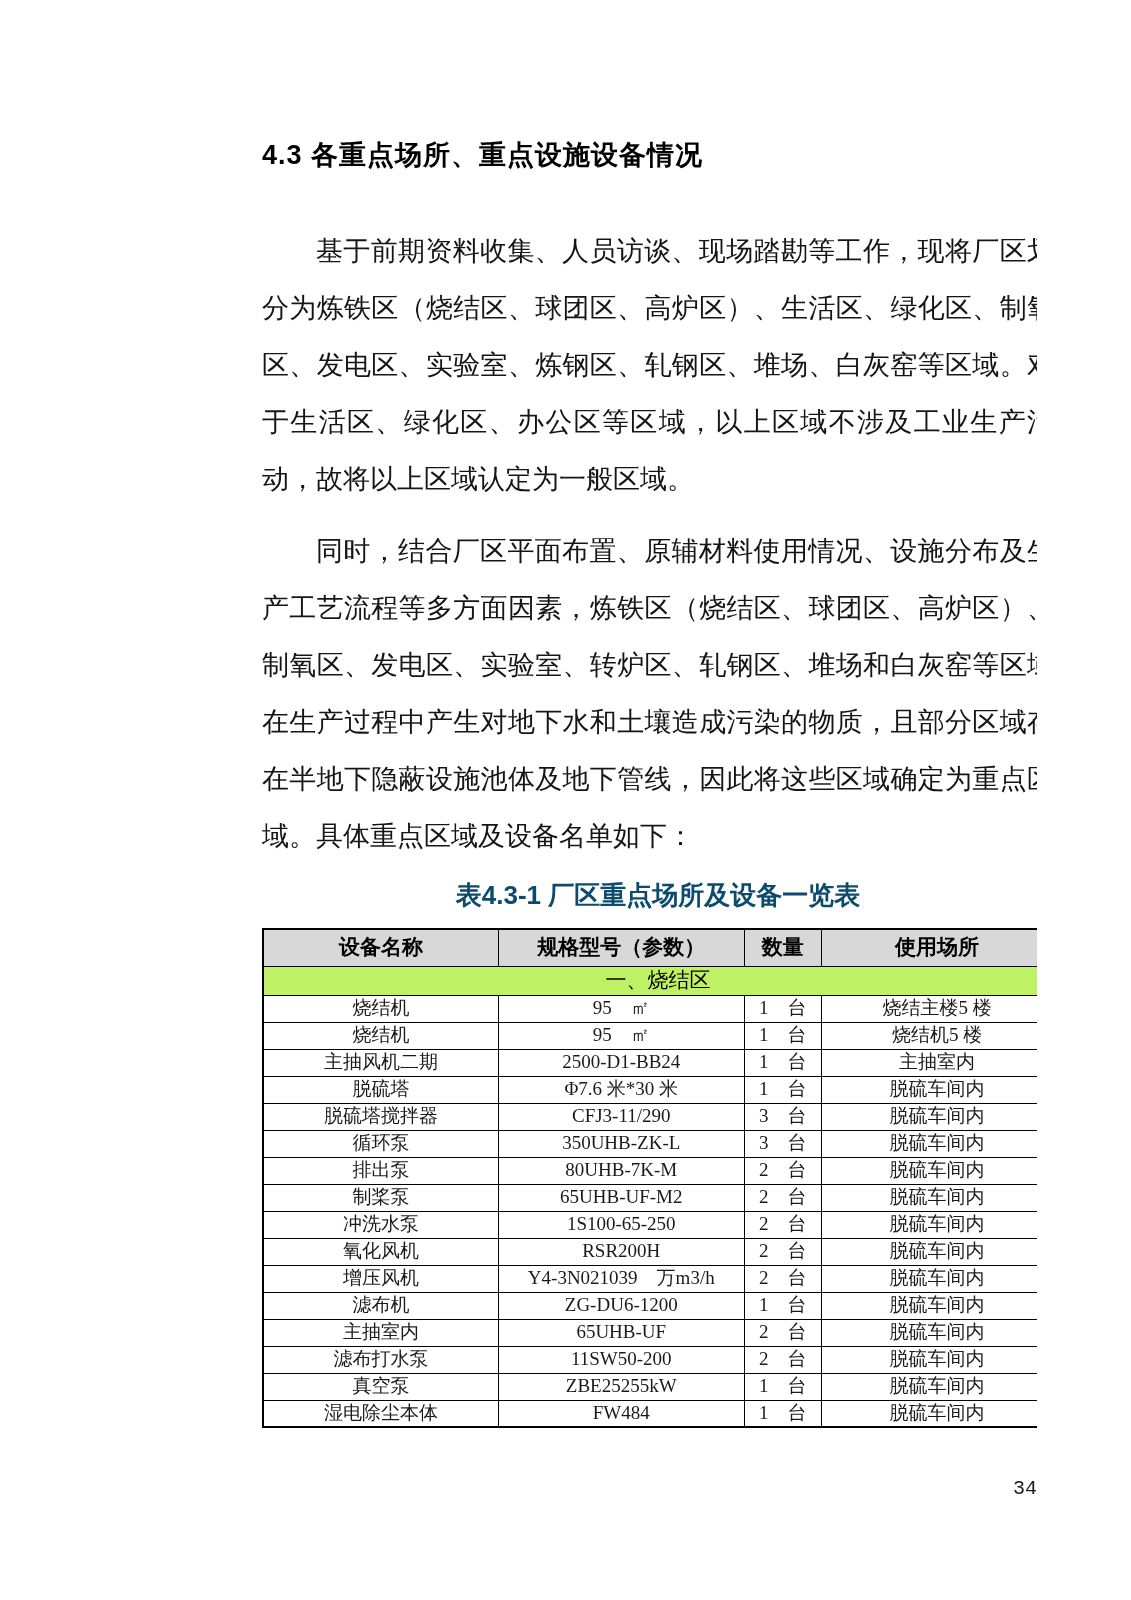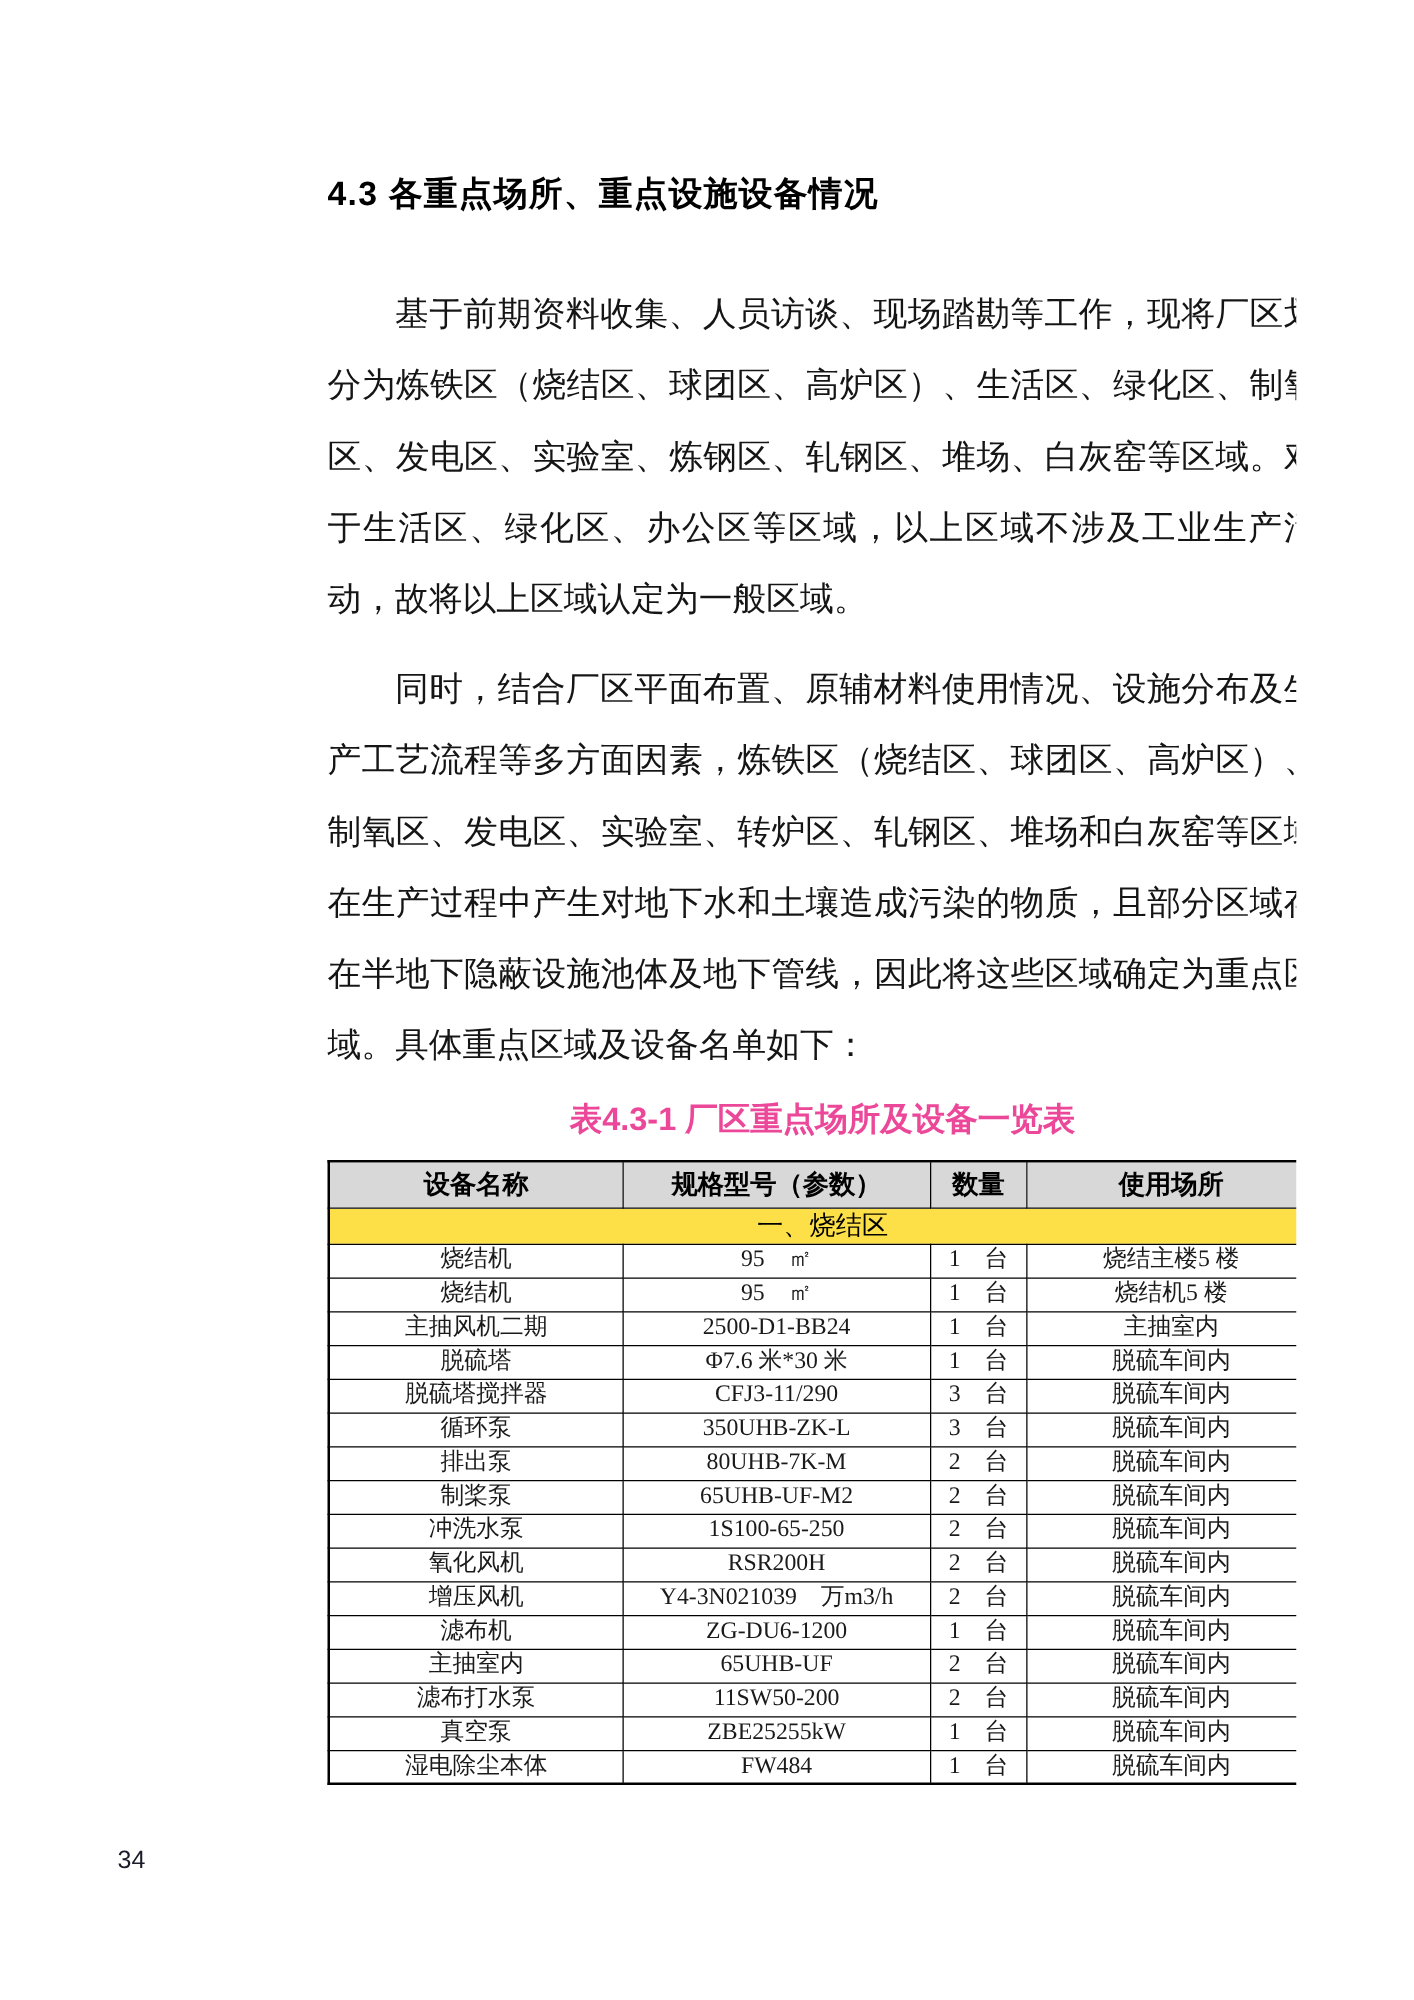--- a/index.html
+++ b/index.html
@@ -36,21 +36,21 @@
     text-indent: 2em;
     color: #151515;
   }
   .body-para + .body-para { margin-top: 15px; }
   .table-title {
     font-family: "Liberation Sans", "DejaVu Sans", sans-serif;
     font-weight: bold;
     font-size: 26px;
     line-height: 32px;
     text-align: center;
-    color: #ec4899;
+    color: #0c4a6e;
     margin-top: 14px;
     margin-bottom: 17px;
   }
   table.equip {
     width: 100%;
     border-collapse: collapse;
     border: 2px solid #000000;
     table-layout: fixed;
     padding-left: 12px;
   }
@@ -67,32 +67,32 @@
     white-space: nowrap;
   }
   table.equip th {
     font-size: 21px;
     font-weight: bold;
     height: 37px;
     background: #d8d8d8;
     color: #000000;
   }
   tr.section-row td {
-    background: #fde047;
+    background: #bef264;
     font-size: 21px;
     height: 29px;
     color: #000000;
   }
   .page-number {
     position: absolute;
     left: 0;
     top: 1477px;
     width: 100%;
-    text-align: left;
-    font-family: Liberation Sans, sans-serif;
+    text-align: right;
+    font-family: Liberation Mono, monospace;
     font-size: 20px;
     color: #1b1b2a;
   }
 </style>
 </head>
 <body>
 
 <div class="page">
   <div class="content">
 

